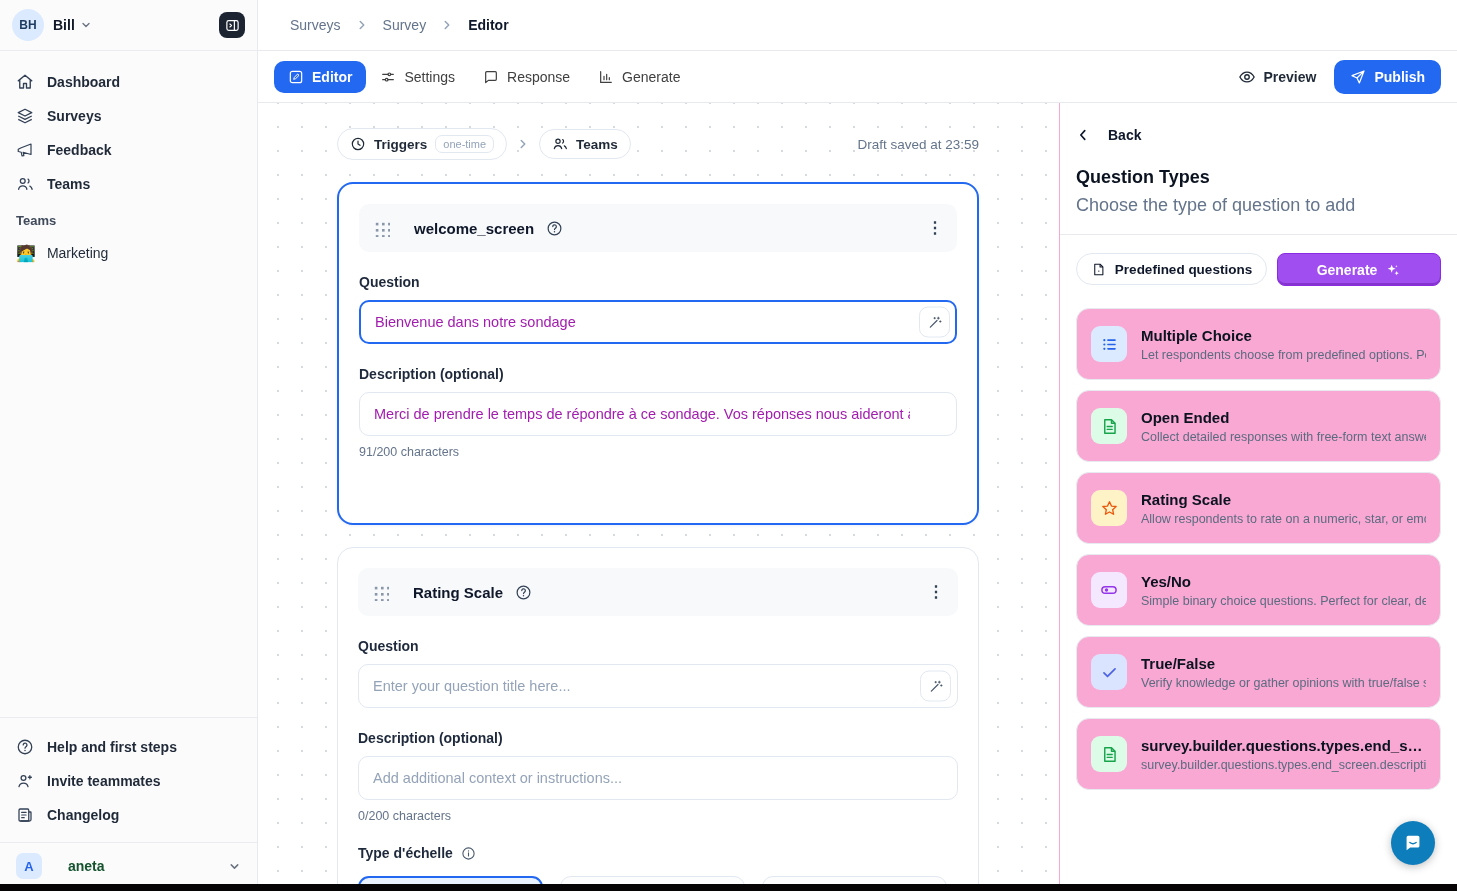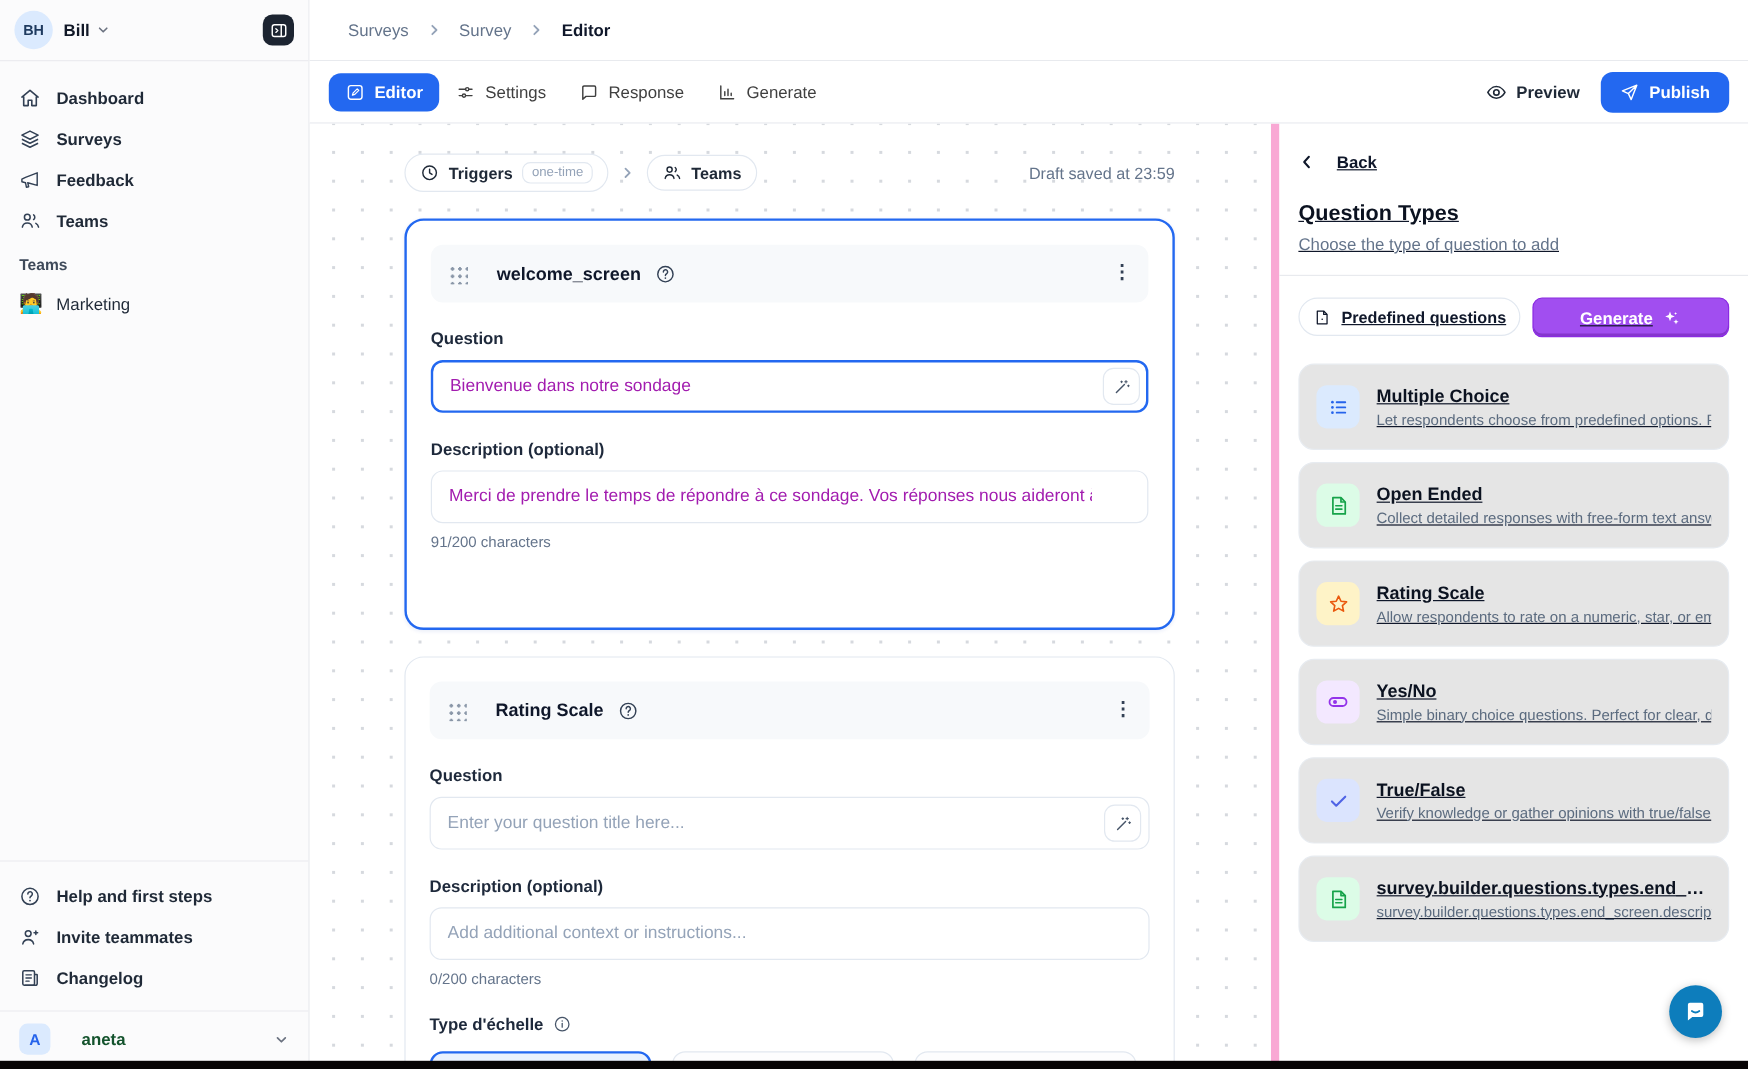--- a/index.html
+++ b/index.html
@@ -67,31 +67,31 @@
   .char-count { font-size:12.5px; color:#64748b; margin-top:9px; }
   .pad-bottom { height:44px; }
   .scale-label-row { display:flex; align-items:center; gap:8px; margin-top:22px; }
   .scale-label-row .field-label { margin-top:0; }
   .info-ico { display:flex; color:#475569; }
   .scale-opts { display:flex; gap:17px; margin-top:15px; }
   .scale-opt { flex:0 0 185px; height:48px; border:1px solid #e2e8f0; border-radius:11px; background:#fdfdfe; display:flex; align-items:center; padding:0 14px; gap:0; cursor:pointer; }
   .scale-opt.selected { border:2px solid #2368f0; background:#eaf2fe; }
 
   
-  .panel { background:#fff; border-left:7px solid #f9a8d4; padding:24px 16px 0 16px; overflow:hidden;text-decoration:underline; }
+  .panel { background:#fff; border-left:1px solid #f9a8d4; padding:24px 16px 0 16px; overflow:hidden; }
   .back-row { display:flex; align-items:center; gap:18px; cursor:pointer; color:#0f172a; }
   .back-label { font-size:14px; font-weight:700; }
   .panel-title { font-size:18px; font-weight:800; margin-top:24px; color:#0b1220; }
-  .panel-sub { font-size:14px; color:#64748b; margin-top:7px; }
+  .panel-sub { font-size:18px; color:#64748b; margin-top:7px; }
   .panel-divider { border-top:1px solid #e8eaee; margin:18px -16px 0 -16px; }
   .panel-actions { display:flex; gap:10px; margin-top:18px; }
   .predef-btn { flex:1; display:flex; align-items:center; justify-content:center; gap:9px; background:#fff; border:1px solid #e2e8f0; border-radius:999px; height:32px; font-size:13.5px; font-weight:600; color:#0f172a; cursor:pointer; }
   .generate-btn { flex:0 0 164px; display:flex; align-items:center; justify-content:center; gap:8px; background:#a14ef0; border:1px solid #8a2be2; box-shadow:inset 0 -2px 0 rgba(80,10,140,.35); border-radius:8px; height:33px; font-size:14px; font-weight:700; color:#fff; cursor:pointer; }
   .type-list { margin-top:22px; display:flex; flex-direction:column; gap:10px; }
-  .type-card { border:1px solid #e7ebf0; border-radius:13px; background:#e5e5e5; height:72px; display:flex; align-items:center; padding:0 14px; gap:14px; cursor:pointer; }
+  .type-card { border:1px solid #e7ebf0; border-radius:13px; background:#f9a8d4; height:72px; display:flex; align-items:center; padding:0 14px; gap:14px; cursor:pointer; }
   .type-ico { width:36px; height:36px; border-radius:9px; display:flex; align-items:center; justify-content:center; flex:0 0 auto; }
   .tone-blue { background:#dbeafe; color:#2563eb; }
   .tone-green { background:#dcfce7; color:#16a34a; }
   .tone-amber { background:#fef3c7; color:#ea580c; }
   .tone-purple { background:#f3e8ff; color:#9333ea; }
   .tone-indigo { background:#dbe4fe; color:#4f63e5; }
   .type-texts { min-width:0; }
   .type-name { font-size:15px; font-weight:700; color:#0b1220; white-space:nowrap; overflow:hidden; text-overflow:ellipsis; max-width:300px; }
   .type-desc { font-size:12.5px; color:#5b6b7f; margin-top:4px; white-space:nowrap; overflow:hidden; max-width:300px; }
 

